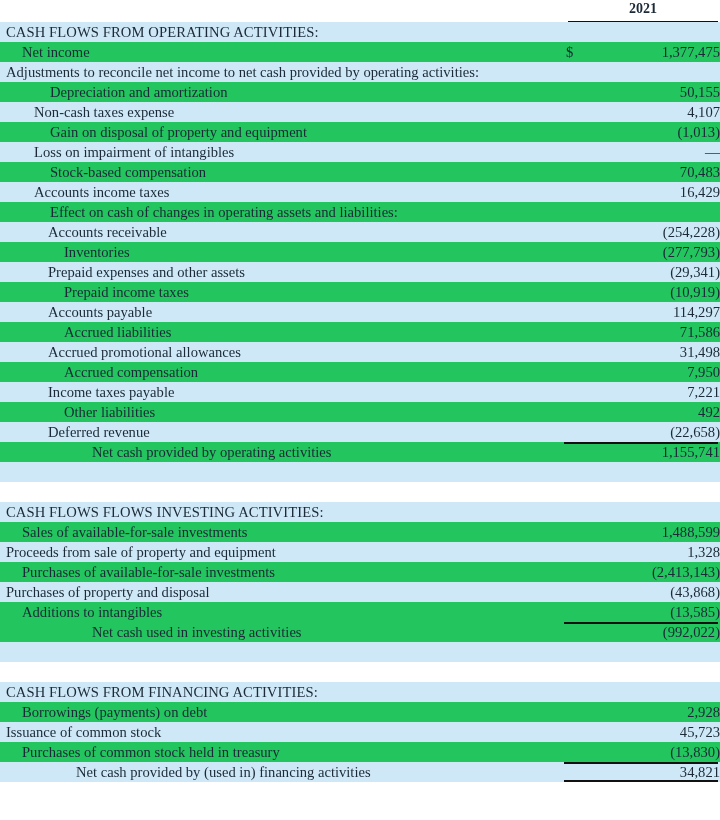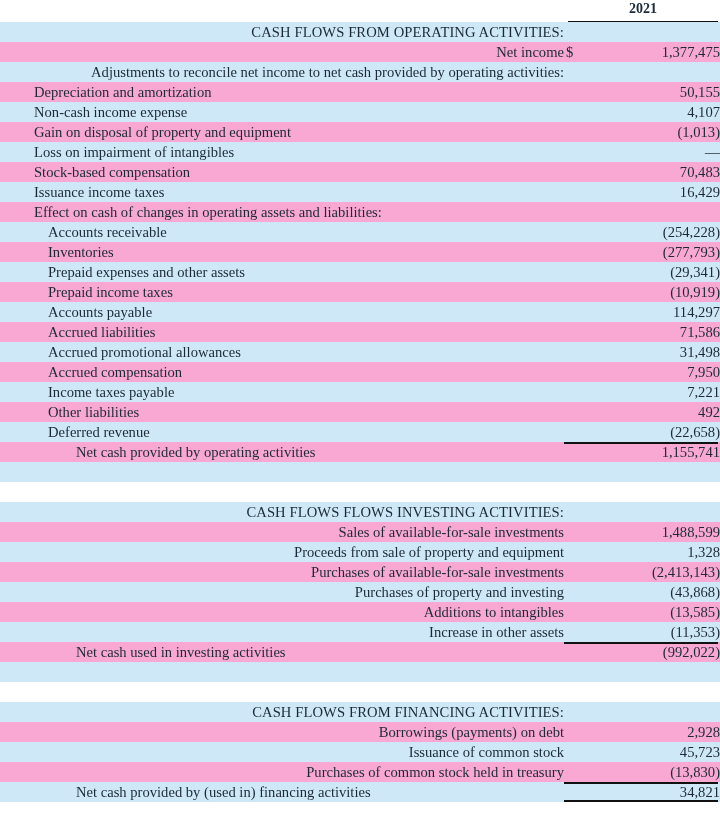--- a/index.html
+++ b/index.html
@@ -23,29 +23,29 @@
   .row {
     position: relative;
     height: 20px;
     line-height: 20px;
     display: flex;
     align-items: stretch;
     font-size: 14.6px;
     white-space: nowrap;
   }
   .row.blue   { background: #cfe8f7; }
-  .row.white  { background: #f9a8d4; }
+  .row.white  { background: #22c55e; padding-left: 16px; }
 
   .label {
     flex: 1 1 auto;
     padding-left: 6px;
     overflow: hidden;
     text-overflow: clip;
   }
-  .label.ind0 { padding-left: 6px; text-align: right; }
+  .label.ind0 { padding-left: 6px; }
   .label.ind1 { padding-left: 34px; }
   .label.ind2 { padding-left: 48px; }
   .label.ind3 { padding-left: 76px; }
 
   .caps { letter-spacing: 0.1px; }
 
   .cur {
     width: 26px;
     flex: 0 0 26px;
     text-align: left;
@@ -146,21 +146,21 @@
         </div>
       </div>
       <div class="row white">
         <div class="label ind1">Depreciation and amortization</div>
         <div class="numwrap">
           <div class="cur"></div>
           <div class="num">50,155</div>
         </div>
       </div>
       <div class="row blue">
-        <div class="label ind1">Non-cash income expense</div>
+        <div class="label ind1">Non-cash taxes expense</div>
         <div class="numwrap">
           <div class="cur"></div>
           <div class="num">4,107</div>
         </div>
       </div>
       <div class="row white">
         <div class="label ind1">Gain on disposal of property and equipment</div>
         <div class="numwrap">
           <div class="cur"></div>
           <div class="num">(1,013)</div>
@@ -174,21 +174,21 @@
         </div>
       </div>
       <div class="row white">
         <div class="label ind1">Stock-based compensation</div>
         <div class="numwrap">
           <div class="cur"></div>
           <div class="num">70,483</div>
         </div>
       </div>
       <div class="row blue">
-        <div class="label ind1">Issuance income taxes</div>
+        <div class="label ind1">Accounts income taxes</div>
         <div class="numwrap">
           <div class="cur"></div>
           <div class="num">16,429</div>
         </div>
       </div>
       <div class="row white">
         <div class="label ind1">Effect on cash of changes in operating assets and liabilities:</div>
         <div class="numwrap">
           <div class="cur"></div>
           <div class="num"></div>
@@ -302,38 +302,31 @@
         </div>
       </div>
       <div class="row white">
         <div class="label ind0">Purchases of available-for-sale investments</div>
         <div class="numwrap">
           <div class="cur"></div>
           <div class="num">(2,413,143)</div>
         </div>
       </div>
       <div class="row blue">
-        <div class="label ind0">Purchases of property and investing</div>
+        <div class="label ind0">Purchases of property and disposal</div>
         <div class="numwrap">
           <div class="cur"></div>
           <div class="num">(43,868)</div>
         </div>
       </div>
       <div class="row white">
         <div class="label ind0">Additions to intangibles</div>
         <div class="numwrap">
           <div class="cur"></div>
           <div class="num">(13,585)</div>
-        </div>
-      </div>
-      <div class="row blue">
-        <div class="label ind0">Increase in other assets</div>
-        <div class="numwrap">
-          <div class="cur"></div>
-          <div class="num">(11,353)</div>
         </div>
       </div>
       <div class="row white">
         <div class="label ind3">Net cash used in investing activities</div>
         <div class="numwrap rule-top">
           <div class="cur"></div>
           <div class="num">(992,022)</div>
         </div>
       </div>
       <div class="spacer-row blue"></div>

